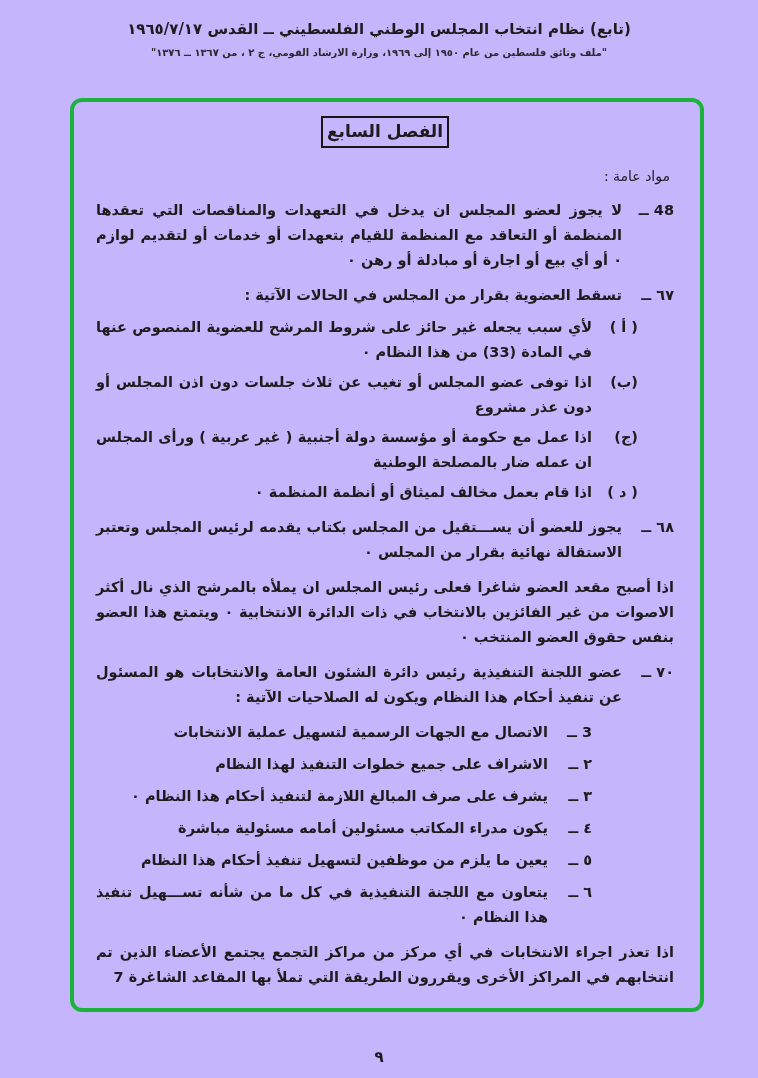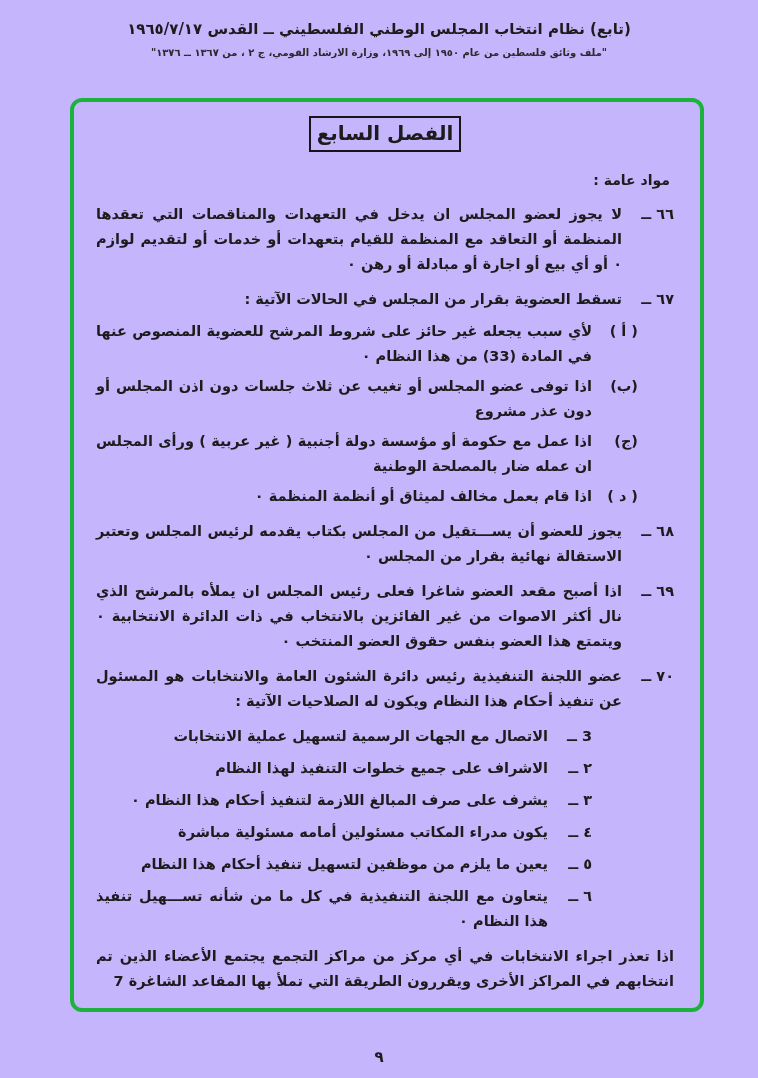--- a/index.html
+++ b/index.html
@@ -24,32 +24,32 @@
     left:70px; top:98px;
     width:634px; height:914px;
     border:4px solid #1cb23b;
     border-radius:12px;
     padding:14px 26px 10px 22px;
     direction:rtl;
     background:transparent;
   }
 
   .chapter-title-box {
-    width:152px;
+    width:128px;
     margin:0 auto;
     border:2.5px solid #161616;
     text-align:center;
-    font-size:20px;
+    font-size:17px;
     font-weight:bold;
     padding:3px 0 5px 0;
   }
 
   .section-label {
     font-size:14px;
-    font-weight:bold;
+    font-weight:normal;
     margin:20px 4px 14px 0;
   }
 
   .article { margin-bottom:10px; font-size:14.5px; font-weight:600; line-height:25px; }
   .art-row { display:flex; direction:rtl; }
   .art-num { flex:0 0 52px; white-space:nowrap; font-weight:bold; }
   .art-text { flex:1; text-align:justify; }
 
   .subitems { margin:7px 36px 0 0; }
   .subitem { display:flex; direction:rtl; margin-bottom:5px; }
@@ -82,21 +82,21 @@
   <div class="green-box" style="border-color: rgb(28, 178, 59);">
 
     <div class="chapter-title-box">
       <span>الفصل السابع</span>
     </div>
 
     <div class="section-label">مواد عامة :</div>
 
     <div class="article">
       <div class="art-row">
-        <span class="art-num">٦٦ ــ</span>
+        <span class="art-num">48 ــ</span>
         <div class="art-text">لا يجوز لعضو المجلس ان يدخل في التعهدات والمناقصات التي تعقدها المنظمة أو التعاقد مع المنظمة للقيام بتعهدات أو خدمات أو لتقديم لوازم ٠ أو أي بيع أو اجارة أو مبادلة أو رهن ٠</div>
       </div>
     </div>
 
     <div class="article">
       <div class="art-row">
         <span class="art-num">٦٧ ــ</span>
         <div class="art-text">تسقط العضوية بقرار من المجلس في الحالات الآتية :</div>
       </div>
       <div class="subitems">
@@ -121,21 +121,20 @@
 
     <div class="article">
       <div class="art-row">
         <span class="art-num">٦٨ ــ</span>
         <div class="art-text">يجوز للعضو أن يســـتقيل من المجلس بكتاب يقدمه لرئيس المجلس وتعتبر الاستقالة نهائية بقرار من المجلس ٠</div>
       </div>
     </div>
 
     <div class="article">
       <div class="art-row">
-        <span class="art-num">٦٩ ــ</span>
         <div class="art-text">اذا أصبح مقعد العضو شاغرا فعلى رئيس المجلس ان يملأه بالمرشح الذي نال أكثر الاصوات من غير الفائزين بالانتخاب في ذات الدائرة الانتخابية ٠ ويتمتع هذا العضو بنفس حقوق العضو المنتخب ٠</div>
       </div>
     </div>
 
     <div class="article">
       <div class="art-row">
         <span class="art-num">٧٠ ــ</span>
         <div class="art-text">عضو اللجنة التنفيذية رئيس دائرة الشئون العامة والانتخابات هو المسئول عن تنفيذ أحكام هذا النظام ويكون له الصلاحيات الآتية :</div>
       </div>
       <div class="numlist">

